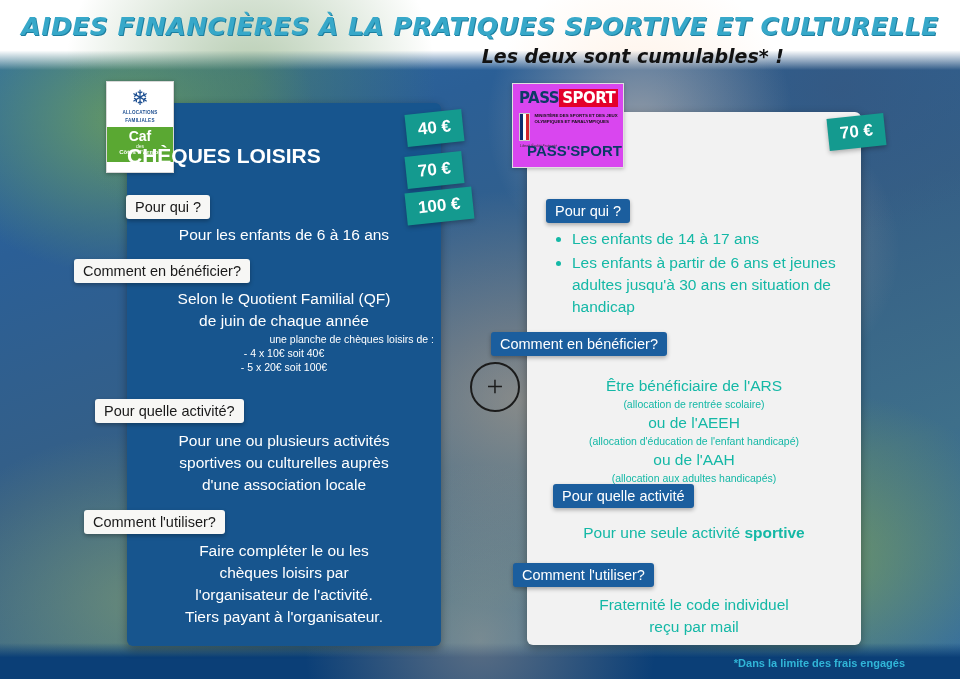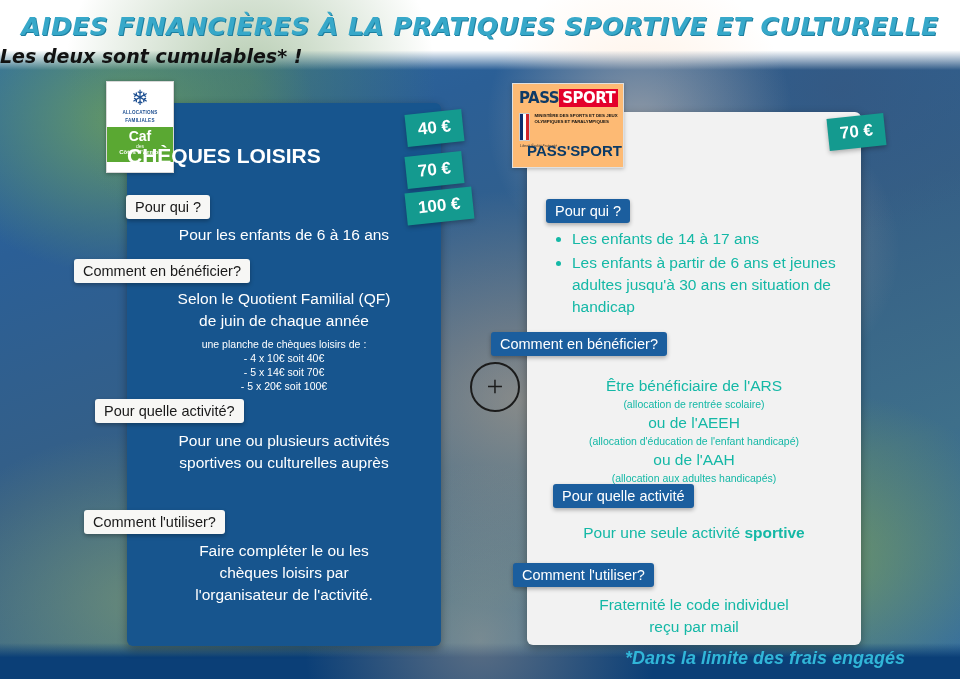--- a/index.html
+++ b/index.html
@@ -64,21 +64,21 @@
     letter-spacing: 0.5px;
     color: #37a8c9;
     text-shadow: 1px 1px 0 #1d7fa0;
     text-transform: uppercase;
   }
   #subtitle {
     position: absolute;
     top: 45px;
     left: 0;
     width: 784px;
-    text-align: left;
+    text-align: right;
     font-family: "DejaVu Sans", sans-serif;
     font-weight: bold;
     font-style: italic;
     font-size: 19px;
     color: #121212;
   }
 
   
   .card {
     position: absolute;
@@ -141,21 +141,21 @@
   }
   #caf-logo .des { font-size: 5px; line-height: 6px; }
   #caf-logo .dept { font-size: 6px; line-height: 7px; font-weight: bold; }
 
   #passsport-logo {
     position: absolute;
     left: 512px;
     top: 83px;
     width: 110px;
     height: 83px;
-    background: #fdba74;
+    background: #d946ef;
     border: 1px solid #e0e0e0;
     box-shadow: 0 1px 4px rgba(0,0,0,0.25);
   }
   #passsport-logo .ps-top {
     padding: 5px 0 0 6px;
     font-family: "DejaVu Sans", sans-serif;
     font-weight: bold;
     font-size: 15px;
     color: #0e3a66;
     letter-spacing: -0.5px;
@@ -302,22 +302,21 @@
   }
   .body-right li {
     margin-bottom: 2px;
   }
 
   #footnote {
     position: absolute;
     right: 55px;
     bottom: 10px;
     color: #31b6d8;
-    font-size: 18px;
-    font-style: italic;
+    font-size: 11px;
     font-weight: bold;
   }
   .bold { font-weight: bold; }
 </style>
 </head>
 <body>
 
 <div id="bg">
   <div id="bg-top-band"></div>
   <div id="bg-bottom-band"></div>
@@ -362,37 +361,38 @@
 
 <div class="card-title" id="title-left">CHÈQUES LOISIRS</div>
 
 <div class="q-white" style="left:126px; top:195px;">Pour qui ?</div>
 <div class="body-left" style="top:224px;">Pour les enfants de 6 à 16 ans</div>
 
 <div class="q-white" style="left:74px; top:259px;">Comment en bénéficier?</div>
 <div class="body-left" style="top:288px;">
   <span>Selon le Quotient Familial (QF)</span><br>
   <span>de juin de chaque année</span>
-  <span class="small" style="margin-top:5px;">une planche de chèques loisirs de :</span>
+  <span class="small" style="text-align:right;">une planche de chèques loisirs de :</span>
   <span class="small">- 4 x 10€ soit 40€</span>
-  <span class="small">- 5 x 14€ soit 70€</span>
   <span class="small">- 5 x 20€ soit 100€</span>
 </div>
 
 <div class="q-white" style="left:84px; top:399px;margin-left:11px;">Pour quelle activité?</div>
 <div class="body-left" style="top:430px;">
   <span>Pour une ou plusieurs activités</span><br>
   <span>sportives ou culturelles auprès</span><br>
+  <span>d'une association locale</span>
 </div>
 
 <div class="q-white" style="left:84px; top:510px;">Comment l'utiliser?</div>
 <div class="body-left" style="top:540px;">
   <span>Faire compléter le ou les</span><br>
   <span>chèques loisirs par</span><br>
   <span>l'organisateur de l'activité.</span><br>
+  <span>Tiers payant à l'organisateur.</span>
 </div>
 
 <div class="card-title" id="title-right">PASS'SPORT</div>
 
 <div class="q-blue" style="left:546px; top:199px;">Pour qui ?</div>
 <div class="body-right" style="top:228px;">
   <ul>
     <li>Les enfants de 14 à 17 ans</li>
     <li>Les enfants à partir de 6 ans et jeunes adultes jusqu'à 30 ans en situation de handicap</li>
   </ul>

